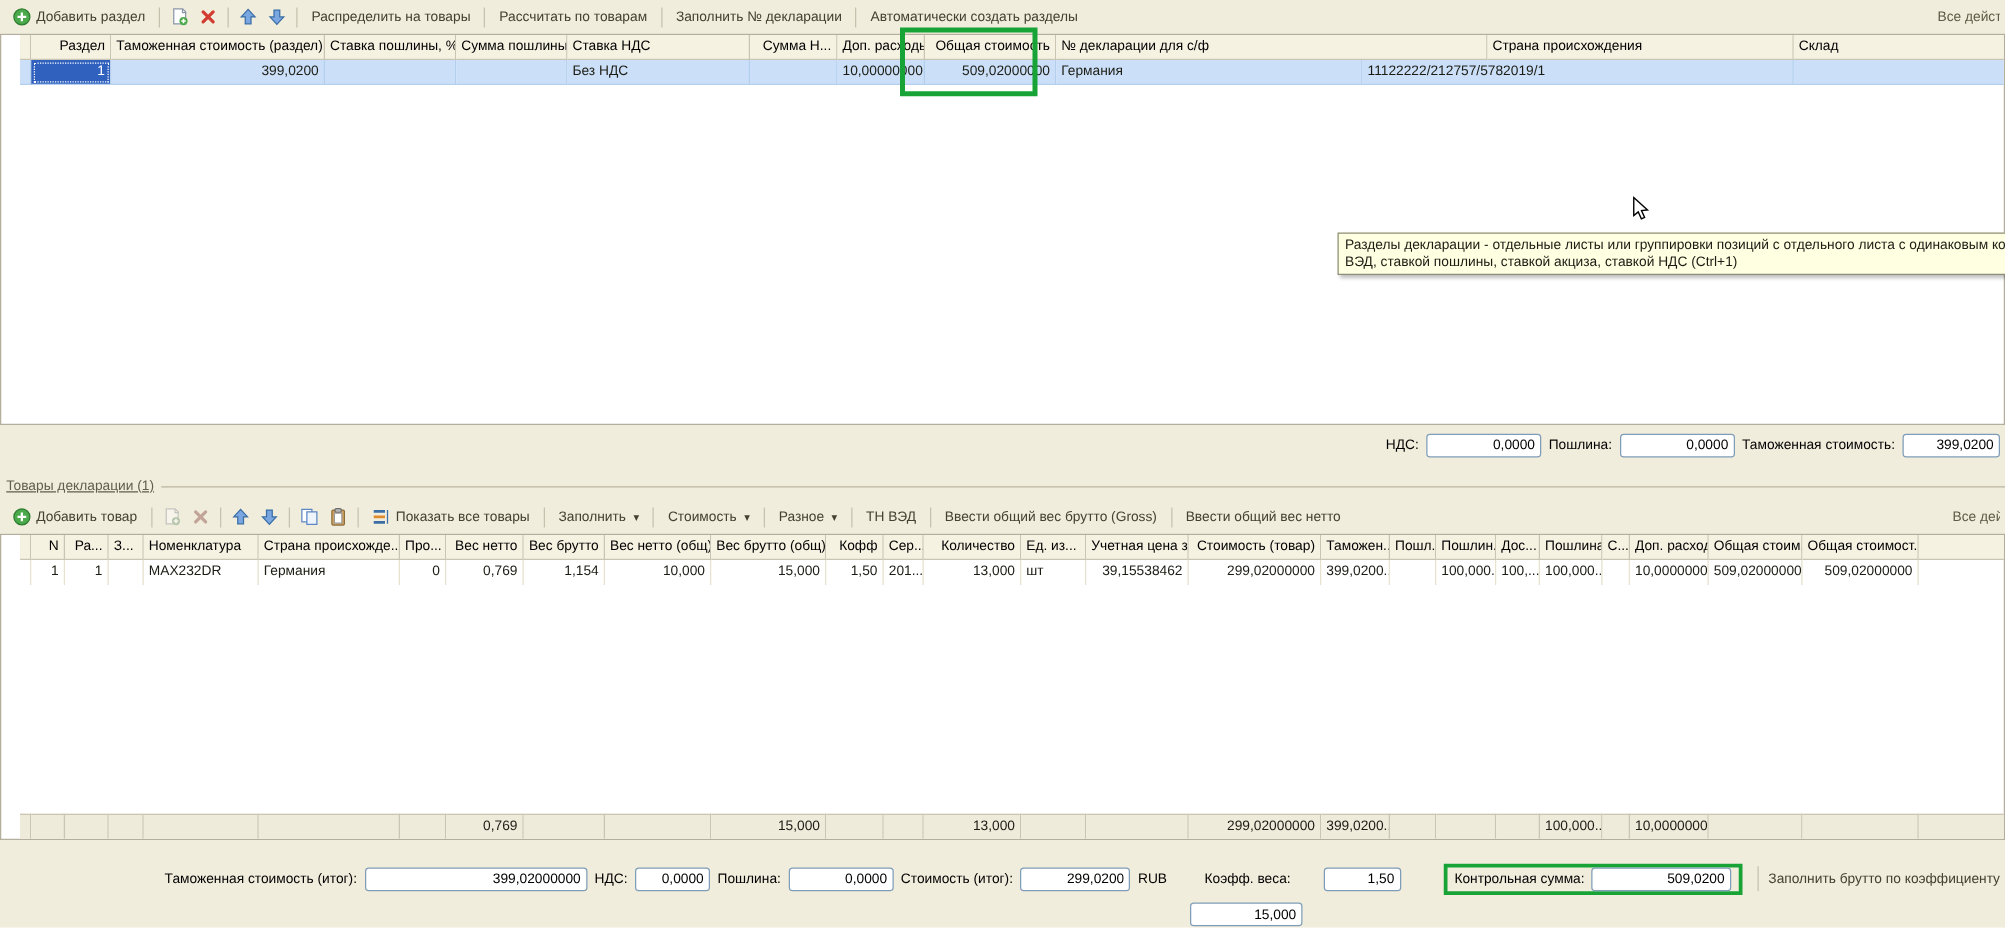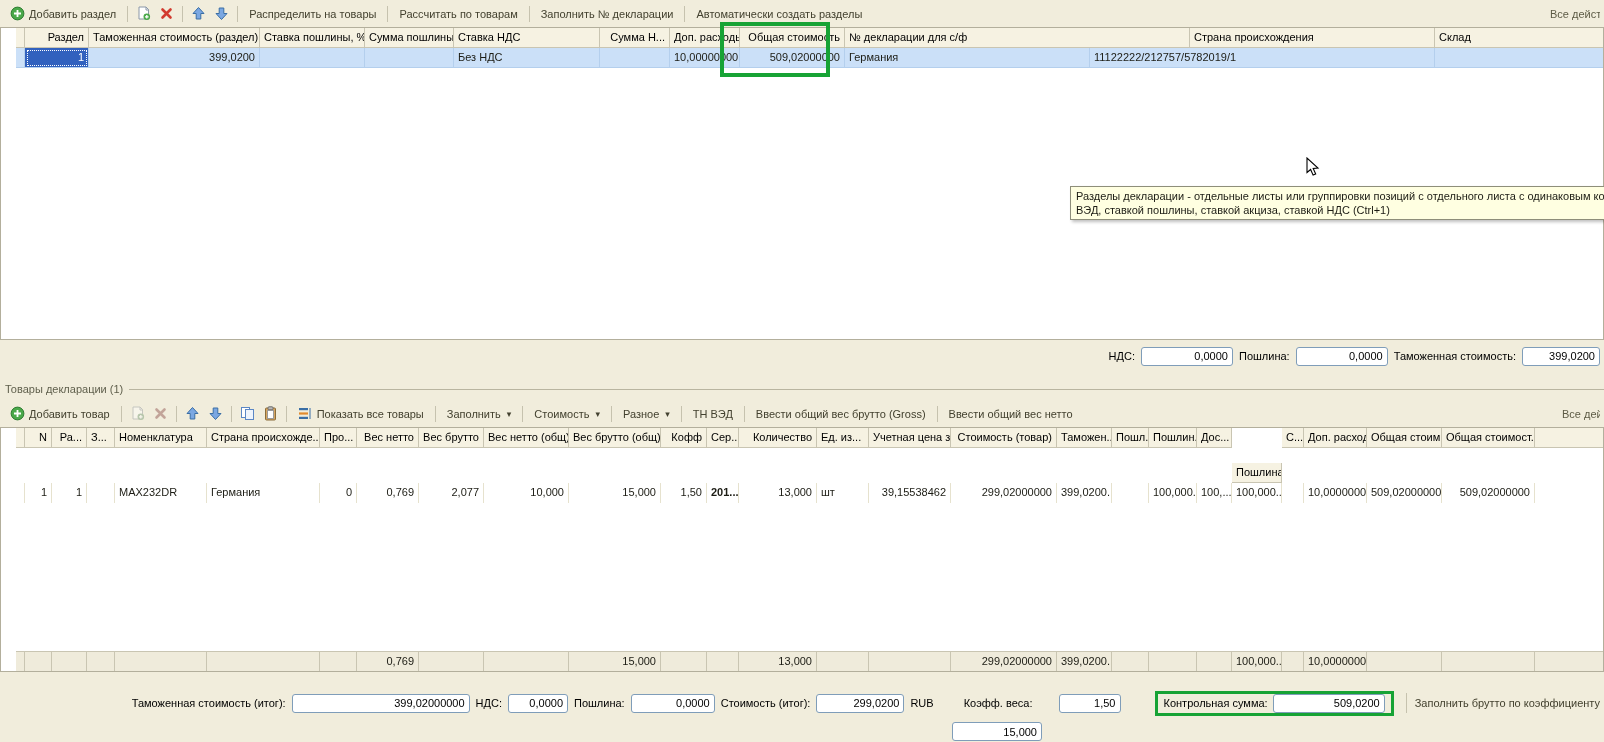--- a/index.html
+++ b/index.html
@@ -22,21 +22,21 @@
   .cell{height:20px;line-height:19px;padding:0 4px;box-sizing:border-box;overflow:hidden;white-space:nowrap;flex:0 0 auto;}
   .thead .cell{background:#f6f2e2;border-right:1px solid #c9c5b2;border-bottom:1px solid #c9c5b2;color:#000;}
   .trow .cell{border-right:1px solid #e6e2ce;}
   .trow.selected .cell{background:#cbe0f8;border-right:1px solid #b4cfed;border-bottom:1px solid #b4cfed;}
   .selfirst{background:#3161be !important;color:#fff;outline:1px dotted #fff;outline-offset:-3px;}
   .ttotals{position:absolute;left:0;bottom:0;}
   .ttotals .cell{background:#efebdb;border-right:1px solid #c9c5b2;border-top:1px solid #c9c5b2;}
   .r{text-align:right;}
 
   
-  .grouphdr{position:absolute;left:5px;right:0;display:flex;align-items:center;color:#5f5f4c;}
+  .grouphdr{position:absolute;left:5px;right:0;display:flex;align-items:center;color:#5f5f4c;text-decoration:underline;}
   .groupline{flex:1 1 auto;height:1px;background:#b9b5a0;margin-left:6px;}
 
   
   .fieldbar{position:absolute;left:0;right:0;display:flex;align-items:center;justify-content:flex-end;gap:6px;padding-right:4px;}
   .flabel{color:#000;white-space:nowrap;}
   input.fld{font-family:"Liberation Sans",sans-serif;font-size:11px;height:17px;border:1px solid #7f9db9;border-radius:3px;background:#fff;text-align:right;padding:0 4px;box-sizing:content-box;}
   .grp{display:flex;align-items:center;gap:5px;}
   .greenwrap{border:3px solid #17a335;display:flex;align-items:center;gap:5px;padding:0 6px;margin-left:28px;}
   .footbtn{color:#43412f;white-space:nowrap;border-left:1px solid #c6c2ae;padding:4px 0 4px 8px;margin-left:6px;}
 
@@ -254,41 +254,41 @@
         <div class="cell r" style="width: 46px;">Кофф</div>
         <div class="cell" style="width: 32px;">Сер...</div>
         <div class="cell r" style="width: 78px;">Количество</div>
         <div class="cell" style="width: 52px;">Ед. из...</div>
         <div class="cell r" style="width: 82px;">Учетная цена з...</div>
         <div class="cell r" style="width: 106px;">Стоимость (товар)</div>
         <div class="cell" style="width: 55px;">Таможен...</div>
         <div class="cell" style="width: 37px;">Пошл...</div>
         <div class="cell" style="width: 48px;">Пошлин...</div>
         <div class="cell" style="width: 35px;">Дос...</div>
-        <div class="cell" style="width: 50px; margin-top: 35px;">Пошлина</div>
+        <div class="cell" style="width: 50px;">Пошлина</div>
         <div class="cell" style="width: 22px;">С...</div>
         <div class="cell r" style="width: 63px;">Доп. расходы</div>
         <div class="cell r" style="width: 75px;">Общая стоим...</div>
         <div class="cell r" style="width: 93px;">Общая стоимост...</div>
         <div class="cell" style="width: 86px;"></div>
       </div>
     <div class="trow" id="t2r">
         <div class="cell" style="width: 8px;"></div>
         <div class="cell r" style="width: 27px;">1</div>
         <div class="cell r" style="width: 35px;">1</div>
         <div class="cell" style="width: 28px;"></div>
         <div class="cell" style="width: 92px;">MAX232DR</div>
         <div class="cell" style="width: 113px;">Германия</div>
         <div class="cell r" style="width: 37px;">0</div>
         <div class="cell r" style="width: 62px;">0,769</div>
-        <div class="cell r" style="width: 65px;">2,077</div>
+        <div class="cell r" style="width: 65px;">1,154</div>
         <div class="cell r" style="width: 85px;">10,000</div>
         <div class="cell r" style="width: 92px;">15,000</div>
         <div class="cell r" style="width: 46px;">1,50</div>
-        <div class="cell" style="width: 32px; font-weight: bold;">201...</div>
+        <div class="cell" style="width: 32px;">201...</div>
         <div class="cell r" style="width: 78px;">13,000</div>
         <div class="cell" style="width: 52px;">шт</div>
         <div class="cell r" style="width: 82px;">39,15538462</div>
         <div class="cell r" style="width: 106px;">299,02000000</div>
         <div class="cell" style="width: 55px;">399,0200...</div>
         <div class="cell" style="width: 37px;"></div>
         <div class="cell" style="width: 48px;">100,000...</div>
         <div class="cell" style="width: 35px;">100,...</div>
         <div class="cell" style="width: 50px;">100,000...</div>
         <div class="cell" style="width: 22px;"></div>

